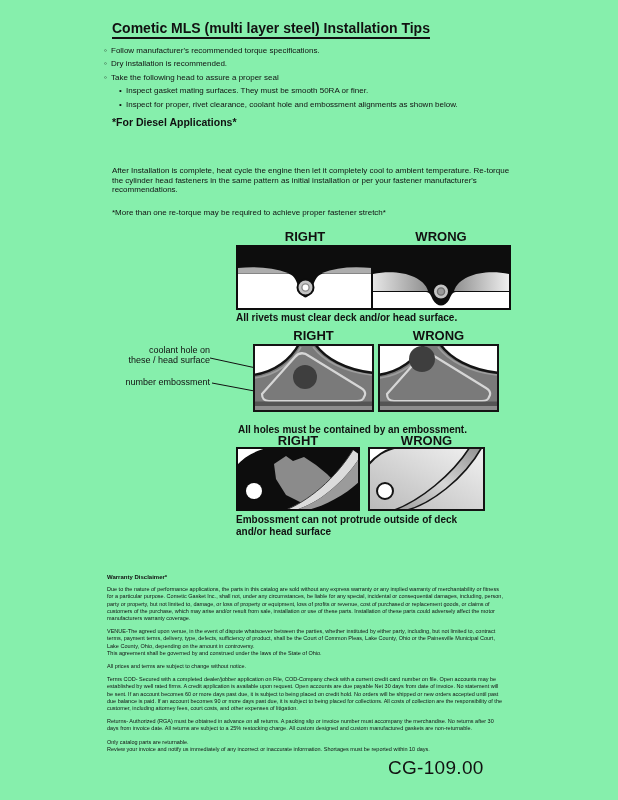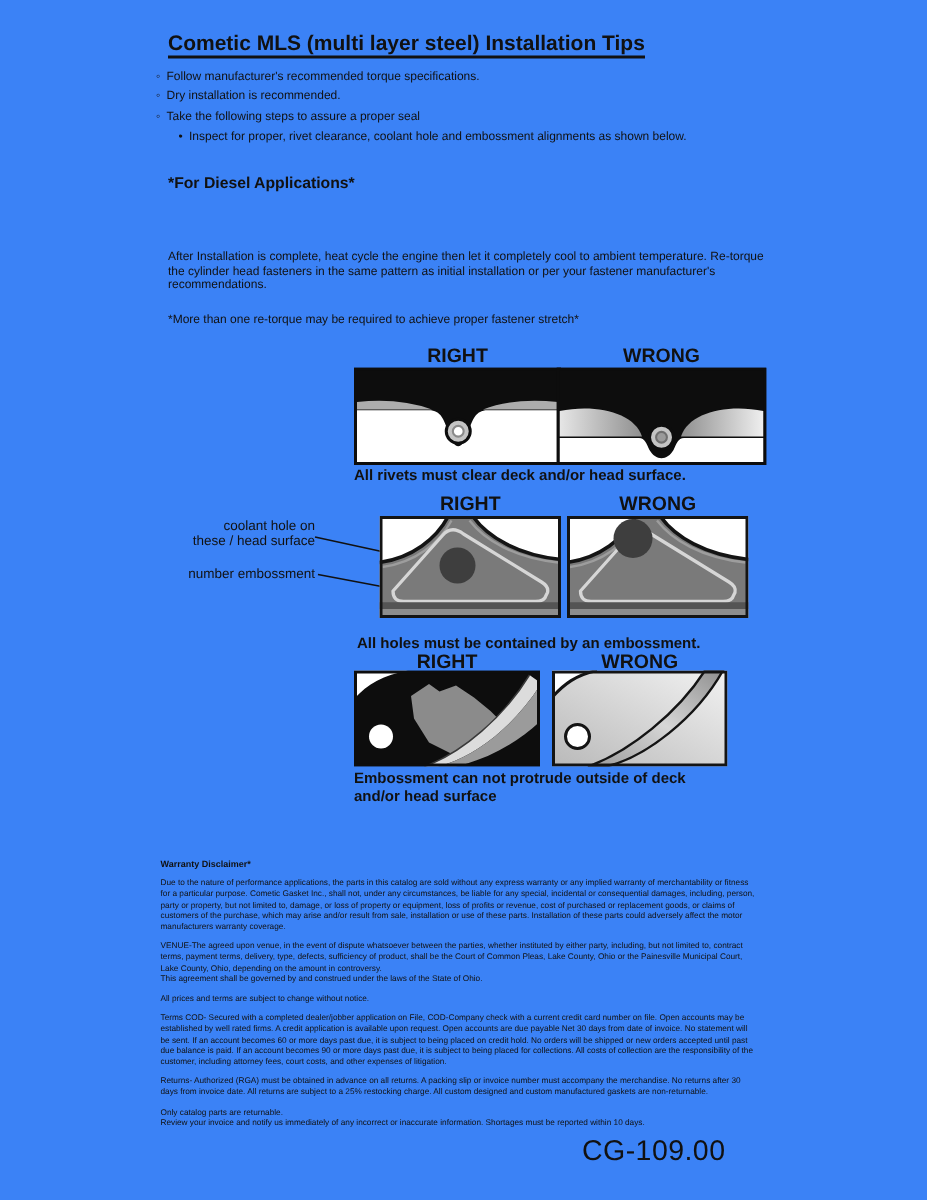--- a/index.html
+++ b/index.html
@@ -1,17 +1,17 @@
 <!DOCTYPE html>
 <html><head>
 <meta charset="utf-8">
 <style>
   html,body{margin:0;padding:0;background:#ffffff;}
   .page{
-    position:relative;width:618px;height:800px;background:#3b82f6;
+    position:relative;width:618px;height:800px;background:#86efac;
     font-family:"Liberation Sans",sans-serif;color:#111111;overflow:hidden;
   }
   .abs{position:absolute;}
   .title{
     left:112px;top:20px;margin:0;font-size:14px;font-weight:700;
     border-bottom:2px solid #111;padding-bottom:1px;display:inline-block;white-space:nowrap;
   }
   .tips{left:104px;top:44px;font-size:8px;line-height:13.4px;}
   .tips .li{white-space:nowrap;}
   .tips .l1{padding-left:15px;}
@@ -35,21 +35,22 @@
 </head>
 <body>
 
 <div class="page">
 
   <h1 class="abs title">Cometic MLS (multi layer steel) Installation Tips</h1>
 
   <div class="abs tips">
     <div class="li l0"><span class="b">◦</span><span>Follow manufacturer's recommended torque specifications.</span></div>
     <div class="li l0"><span class="b">◦</span><span>Dry installation is recommended.</span></div>
-    <div class="li l0"><span class="b">◦</span><span>Take the following steps to assure a proper seal</span></div>
+    <div class="li l0"><span class="b">◦</span><span>Take the following head to assure a proper seal</span></div>
+    <div class="li l1"><span class="b">•</span><span>Inspect gasket mating surfaces.  They must be smooth 50RA or finer.</span></div>
     <div class="li l1"><span class="b">•</span><span>Inspect for proper, rivet clearance, coolant hole and embossment alignments as shown below.</span></div>
   </div>
 
   <h2 class="abs diesel-h">*For Diesel Applications*</h2>
   <p class="abs body bp2">After Installation is complete, heat cycle the engine then let it completely cool to ambient temperature. Re-torque the cylinder head fasteners in the same pattern as initial installation or per your fastener manufacturer's recommendations.</p>
   <p class="abs body bp3">*More than one re-torque may be required to achieve proper fastener stretch*</p>
 
   <div class="abs lbl" style="left:236px;top:229px;width:138px;">RIGHT</div>
   <div class="abs lbl" style="left:371px;top:229px;width:140px;">WRONG</div>
 

